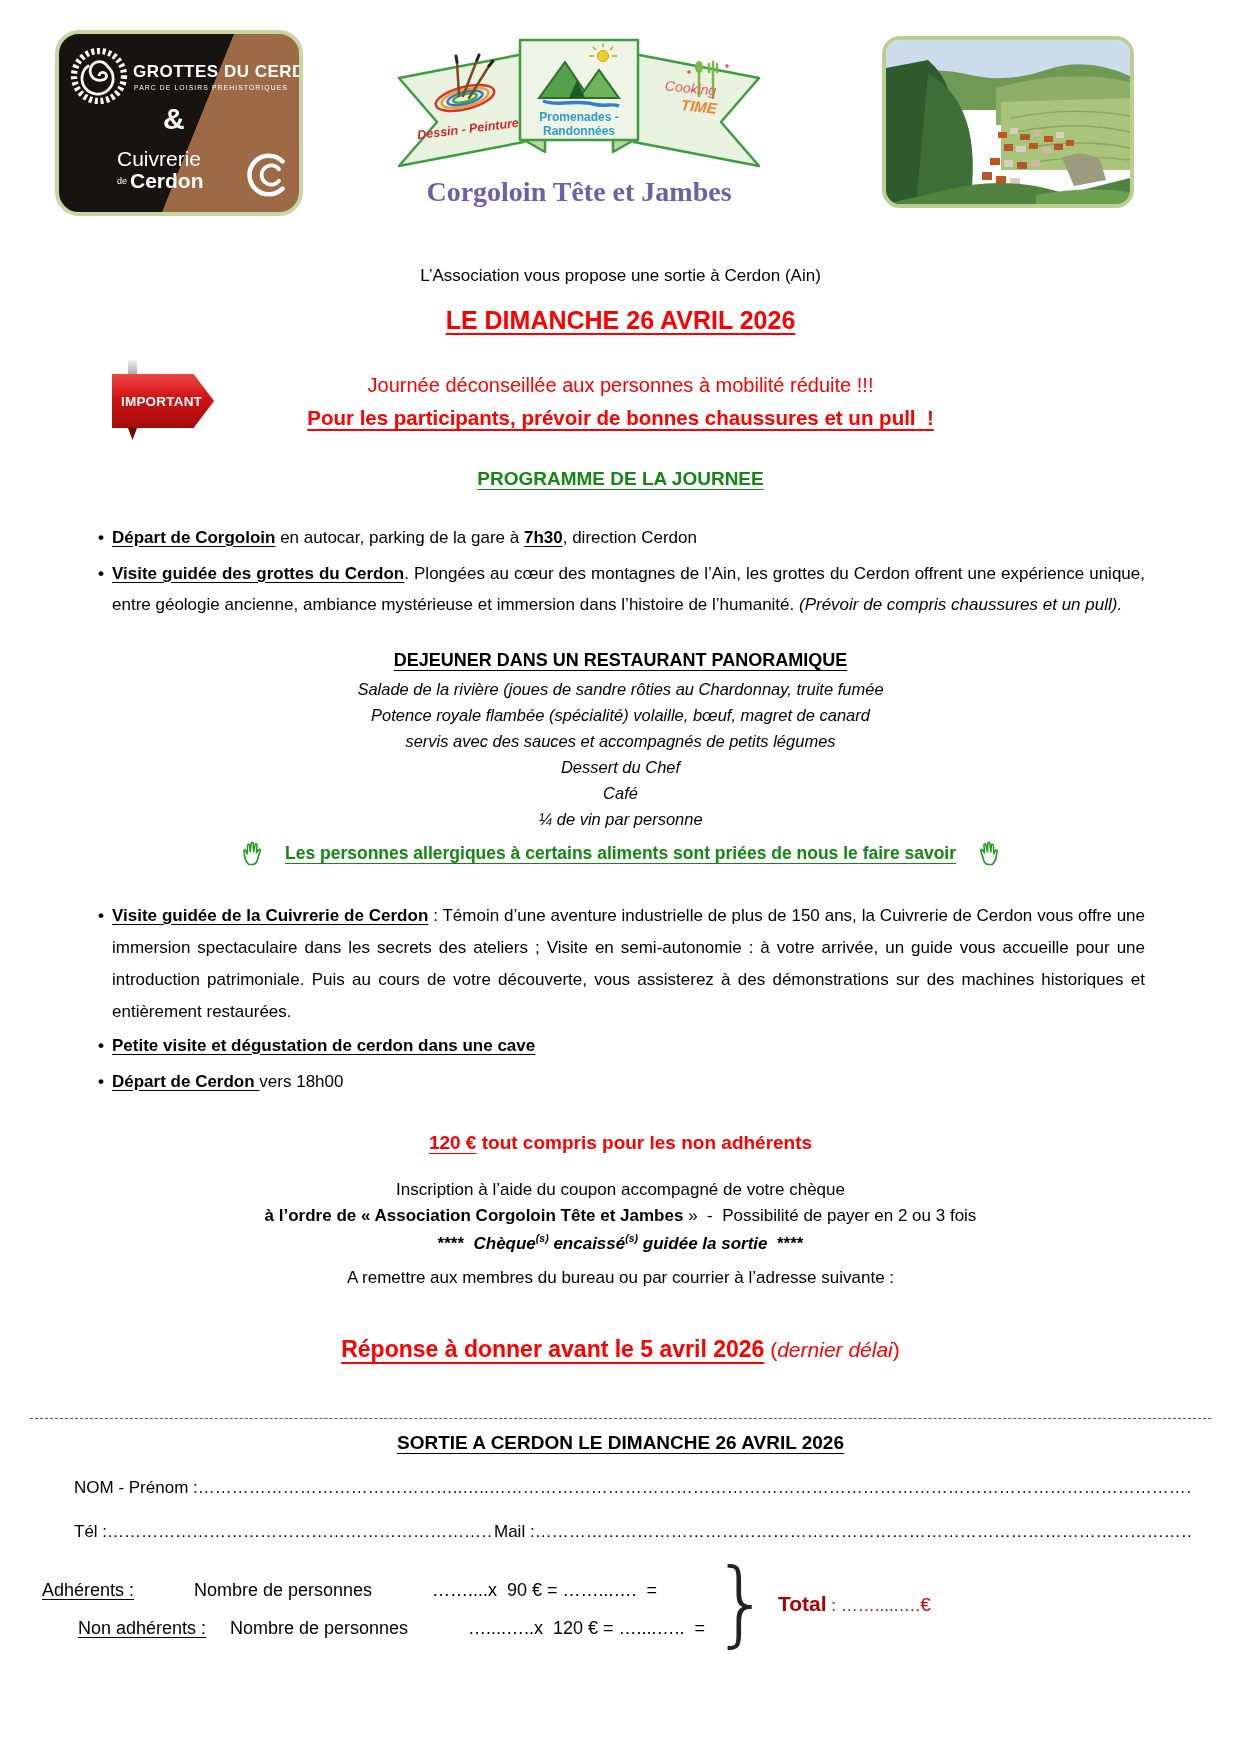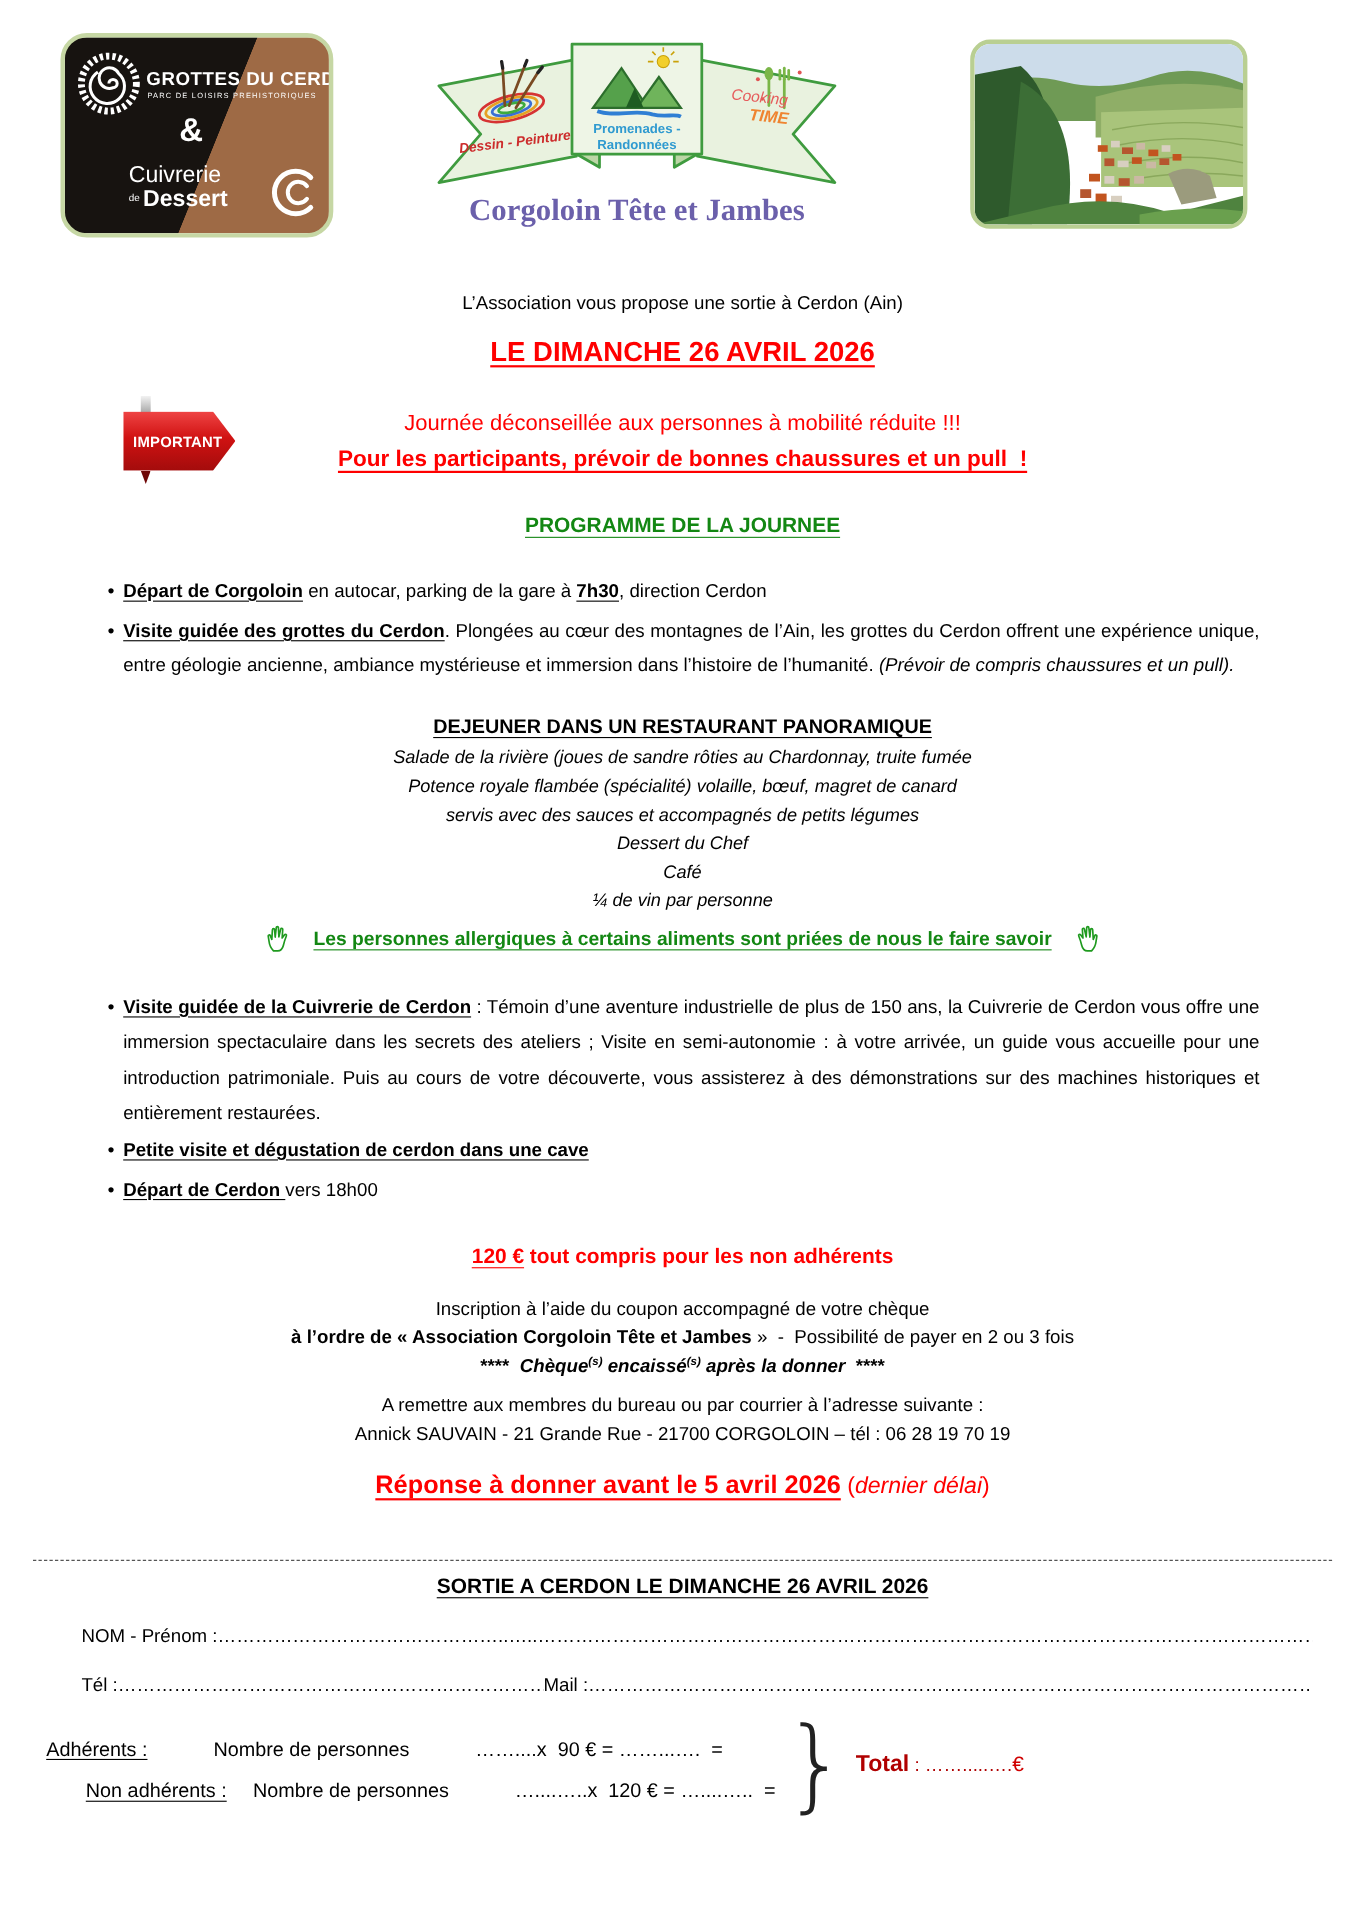--- a/index.html
+++ b/index.html
@@ -117,21 +117,21 @@
       <g fill="none" stroke="#ffffff">
         <circle cx="24" cy="24" r="20" stroke-width="5" stroke-dasharray="2.4 2.2"></circle>
         <path d="M24 24 a3 3 0 1 1 3 3 a7.5 7.5 0 1 1 4 -10.5 a12.5 12.5 0 1 1 -15 -1" stroke-width="2.2"></path>
       </g>
     </svg>
     <div class="glogo-title">GROTTES DU CERDON</div>
     <div class="glogo-sub">PARC DE LOISIRS PREHISTORIQUES</div>
     <div class="glogo-amp">&amp;</div>
     <div class="cuiv">
       <div class="cuiv-name">Cuivrerie</div>
-      <div><span class="cuiv-de">de</span><span class="cuiv-place">Dessert</span></div>
+      <div><span class="cuiv-de">de</span><span class="cuiv-place">Cerdon</span></div>
     </div>
     <svg class="ccsvg" width="50" height="50" viewBox="0 0 44 44">
       <g fill="none" stroke="#ffffff" stroke-linecap="round">
         <path d="M33 10 A17 17 0 1 0 33 34" stroke-width="4"></path>
         <path d="M30 17 A8.5 8.5 0 1 0 30 27" stroke-width="3.2"></path>
       </g>
     </svg>
   </div>
 
   <div class="abs banner">
@@ -297,24 +297,23 @@
 
   <div class="abs ctr price2">
     <span class="u">120 €</span><span> tout compris pour les non adhérents</span>
   </div>
 
   <div class="abs ctr reg reg1">Inscription à l’aide du coupon accompagné de votre chèque</div>
   <div class="abs ctr reg reg2">
     <span class="b">à l’ordre de « Association Corgoloin Tête et Jambes</span><span> »&nbsp; -&nbsp; Possibilité de payer en 2 ou 3 fois</span>
   </div>
   <div class="abs ctr reg reg3">
-    <span>****</span><span class="it">&nbsp; Chèque</span><sup>(s)</sup><span class="it"> encaissé</span><sup>(s)</sup><span class="it"> après la donner</span><span>&nbsp; ****</span>
+    <span>****</span><span class="it">&nbsp; Chèque</span><sup>(s)</sup><span class="it"> encaissé</span><sup>(s)</sup><span class="it"> guidée la sortie</span><span>&nbsp; ****</span>
   </div>
   <div class="abs ctr reg reg4">A remettre aux membres du bureau ou par courrier à l’adresse suivante :</div>
-  <div class="abs ctr reg reg5">Annick SAUVAIN - 21 Grande Rue - 21700 CORGOLOIN – tél : 06 28 19 70 19</div>
 
   <div class="abs ctr resp">
     <span class="main">Réponse à donner avant le 5 avril 2026</span><span class="paren"> (</span><span class="paren it">dernier délai</span><span class="paren">)</span>
   </div>
 
   <div class="abs cutline"></div>
 
   <div class="abs ctr coupon-title"><span class="u">SORTIE A CERDON LE DIMANCHE 26 AVRIL 2026</span></div>
 
   <div class="frow nom-row">

